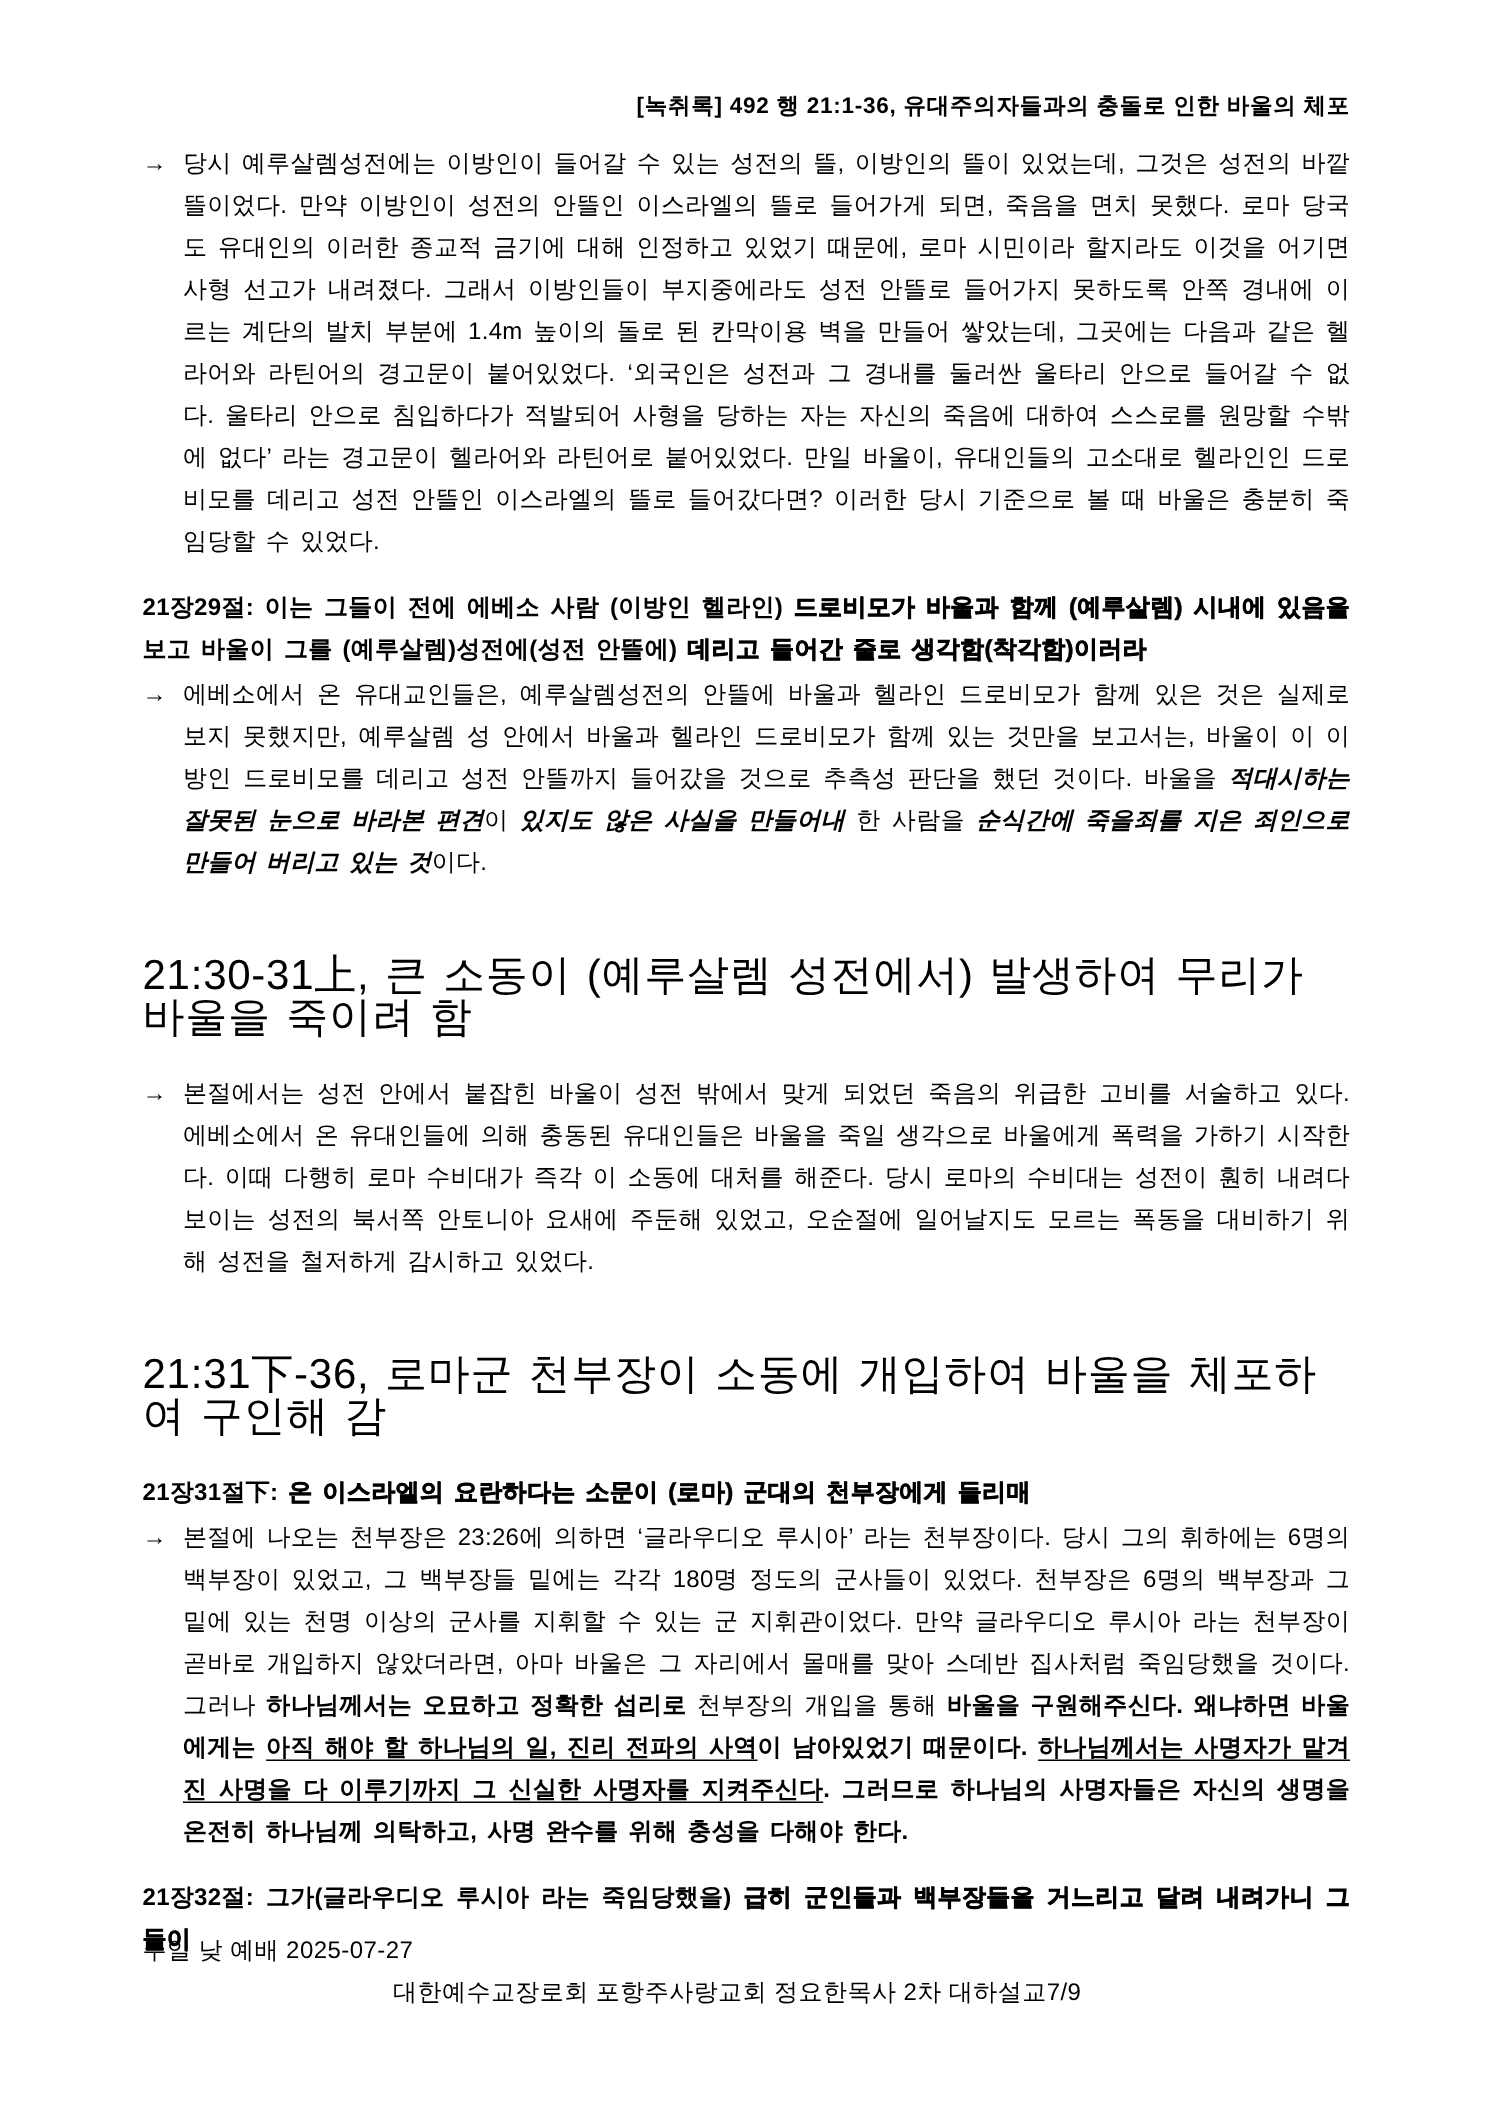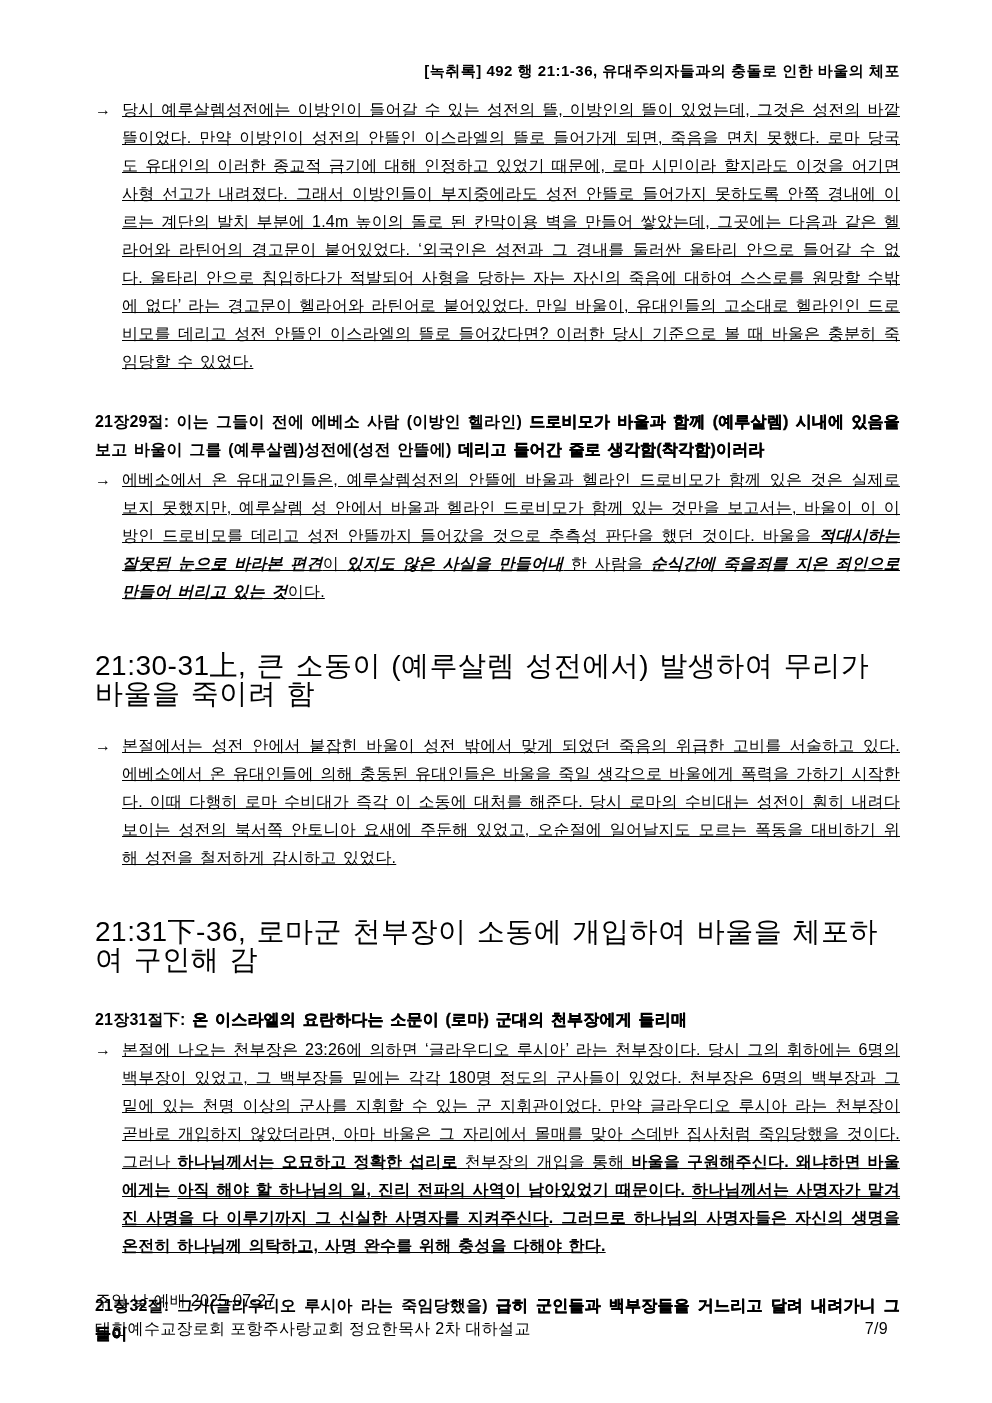--- a/index.html
+++ b/index.html
@@ -33,56 +33,55 @@
     word-spacing: 2px;
     letter-spacing: 0.2px;
   }
   .block-heading {
     font-size: 28px;
     line-height: 28px;
     margin: 46px 0 24px 0;
     letter-spacing: 0.5px;
   }
   .block-verse {
-    margin: 32px 0 0 0;
+    margin: 16px 0 0 0;
     text-align: justify;
     text-align-last: left;
     font-weight: 700;
   }
   .block-arrow {
     display: flex;
     align-items: flex-start;
     margin: 2px 0 0 0;
   }
   .arrow {
     flex: 0 0 27px;
     width: 27px;
   }
   .para-text {
     flex: 1 1 auto;
     text-align: justify;
     text-align-last: left;
-    text-decoration: underline;
   }
   .b  { font-weight: 700; }
   .xb { font-weight: 900; -webkit-text-stroke: 0.4px #000; }
   .bi { font-weight: 700; font-style: italic; }
   .bu { font-weight: 700; text-decoration: underline; text-underline-offset: 3px; }
   .doc-footer {
     position: absolute;
     left: 95px;
     right: 104px;
     bottom: 60px;
     font-size: 16px;
     line-height: 28px;
     letter-spacing: 0.3px;
   }
   .footer-row2 {
     display: flex;
-    justify-content: space-between;
+    justify-content: center;
     align-items: baseline;
   }
 </style>
 </head>
 <body>
 
 <div class="page">
   <div class="doc-header">[녹취록] 492 행 21:1-36, 유대주의자들과의 충돌로 인한 바울의 체포</div>
 
   <div class="doc-body">

